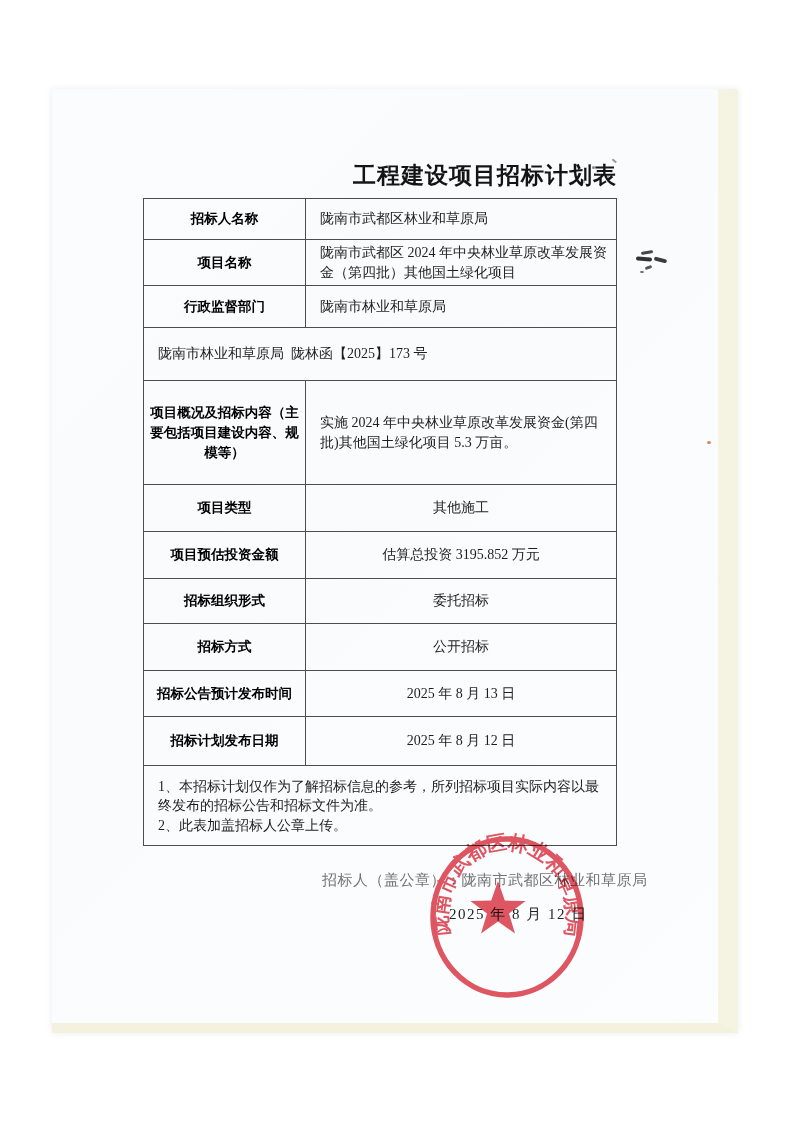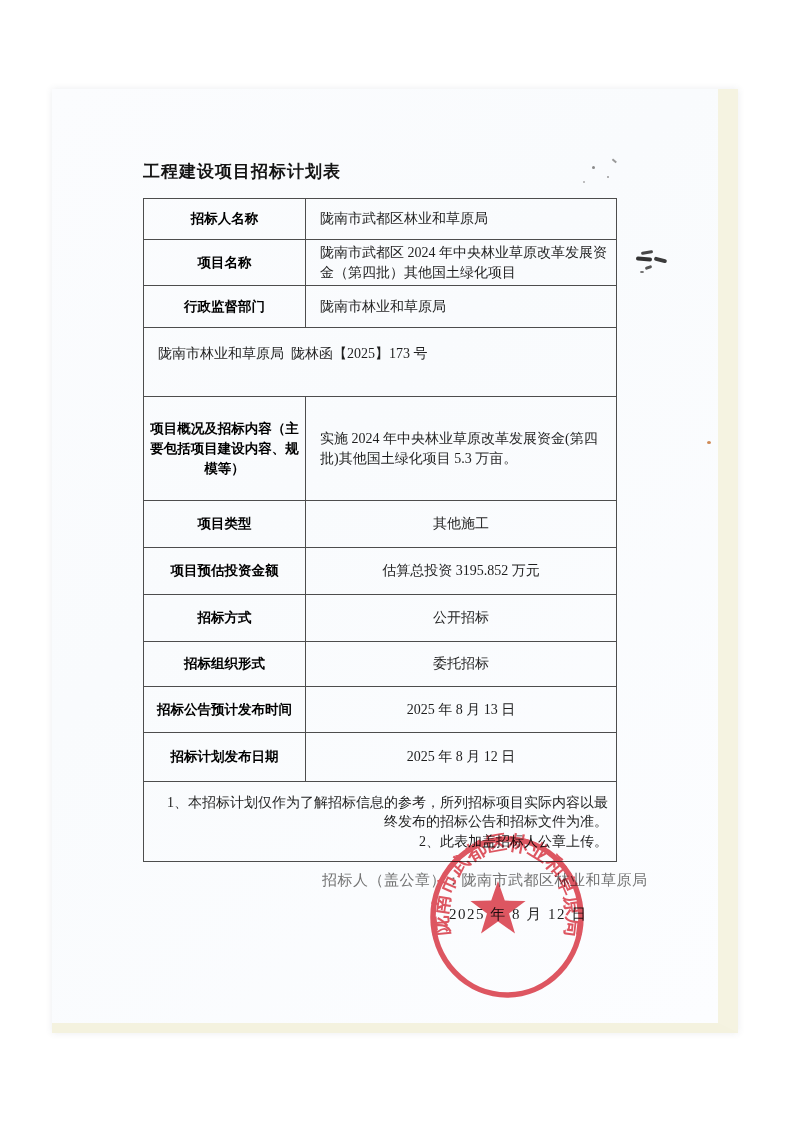--- a/index.html
+++ b/index.html
@@ -12,21 +12,21 @@
   .paper{
     position:absolute;left:52px;top:89px;
     width:666px;height:934px;
     background:linear-gradient(135deg,#fbfcfe 0%,#f9fbfd 40%,#fcfdff 100%);
     border-right:20px solid #f5f3e1;
     border-bottom:10px solid #f4f2df;
     box-shadow:0 0 7px rgba(60,70,90,0.10);
   }
   .doc-title{
     position:absolute;left:143px;top:160px;width:474px;
-    text-align:left;font-size:17px;font-weight:bold;letter-spacing:1px;
+    text-align:right;font-size:23px;font-weight:bold;letter-spacing:1px;
     color:#141414;
     font-family:"Liberation Sans","DejaVu Sans",sans-serif;
   }
   .tender-table{
     position:absolute;left:143px;top:198px;width:474px;
     border:1px solid #4d4d4d;
     box-sizing:border-box;
   }
   .trow{display:flex;width:100%;box-sizing:border-box;}
   .trow + .trow{border-top:1px solid #4d4d4d;}
@@ -38,23 +38,23 @@
     padding:2px 6px;color:#000000;
   }
   .cell-value{
     flex:1;box-sizing:border-box;
     display:flex;align-items:center;
     font-size:14px;line-height:20px;
     padding:3px 8px 3px 14px;color:#1e1e1e;
     white-space:pre-wrap;
   }
   .trow.v-center .cell-value{justify-content:center;text-align:left;padding-left:8px;}
-  .trow.remark .cell-value{line-height:19.5px;padding-top:4px;text-align:right;}
+  .trow.remark .cell-value{line-height:19.5px;padding-top:4px;}
   .r1{height:40px;} .r2{height:46px;justify-content:center;} .r3{height:42px;} .r4{height:53px;}
-  .r5{height:104px;margin-top:16px;} .r6{height:47px;} .r7{height:47px;} .r8{height:45px;}
+  .r5{height:104px;} .r6{height:47px;} .r7{height:47px;} .r8{height:45px;}
   .r9{height:47px;} .r10{height:46px;} .r11{height:49px;} .r12{height:80px;}
   .footer-line1{
     position:absolute;left:322px;top:871px;
     font-size:15px;letter-spacing:0.5px;color:#737373;
   }
   .footer-line2{
     position:absolute;left:449px;top:905px;
     font-size:15px;letter-spacing:1.5px;color:#1f1f1f;
   }
   .stamp{
@@ -101,27 +101,27 @@
     <div class="cell-value">实施 2024 年中央林业草原改革发展资金(第四批)其他国土绿化项目 5.3 万亩。</div>
   </div>
   <div class="trow r6 v-center">
     <div class="cell-label">项目类型</div>
     <div class="cell-value">其他施工</div>
   </div>
   <div class="trow r7 v-center">
     <div class="cell-label">项目预估投资金额</div>
     <div class="cell-value">估算总投资 3195.852 万元</div>
   </div>
+  <div class="trow r8 v-center">
+    <div class="cell-label">招标组织形式</div>
+    <div class="cell-value">委托招标</div>
+  </div>
   <div class="trow r9 v-center">
     <div class="cell-label">招标方式</div>
     <div class="cell-value">公开招标</div>
-  </div>
-  <div class="trow r8 v-center">
-    <div class="cell-label">招标组织形式</div>
-    <div class="cell-value">委托招标</div>
   </div>
   <div class="trow r10 v-center">
     <div class="cell-label">招标公告预计发布时间</div>
     <div class="cell-value">2025 年 8 月 13 日</div>
   </div>
   <div class="trow r11 v-center">
     <div class="cell-label">招标计划发布日期</div>
     <div class="cell-value">2025 年 8 月 12 日</div>
   </div>
   <div class="trow r12 remark">

